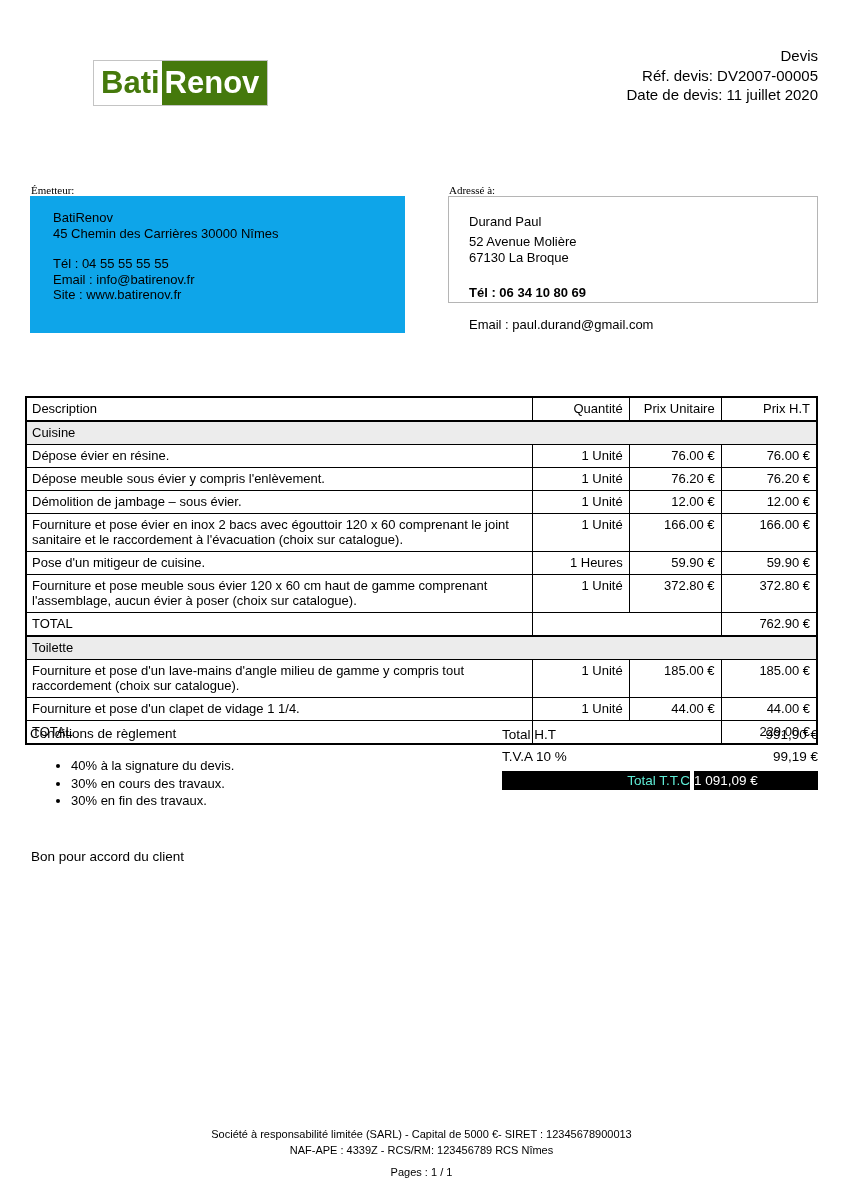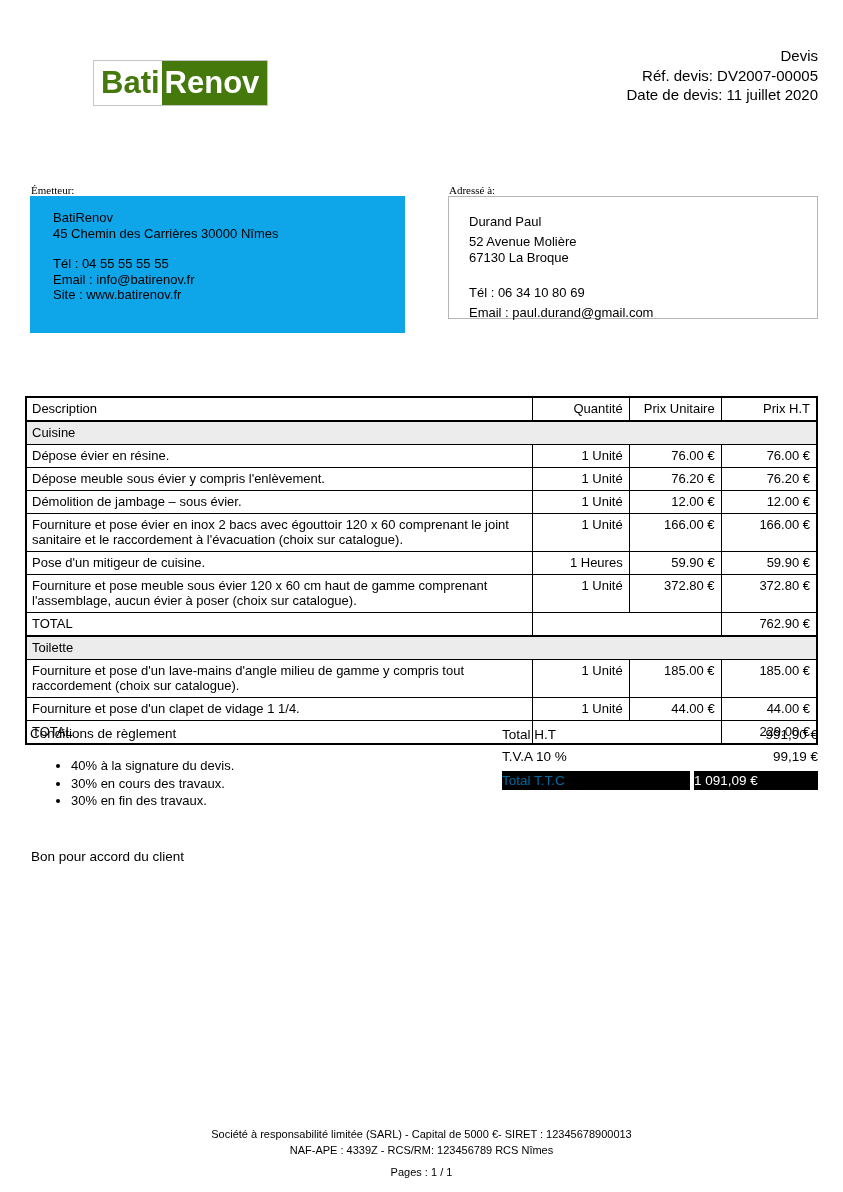--- a/index.html
+++ b/index.html
@@ -63,30 +63,30 @@
     background: #0ea5e9;
     font-size: 13px;
     line-height: 15.5px;
     padding: 14px 10px 0 23px;
   }
   .sender-box .spacer { height: 15px; }
 
   .recipient-box {
     position: absolute;
     left: 448px; top: 196px;
-    width: 370px; height: 123px;
+    width: 370px; height: 107px;
     background: #fff;
     border: 1px solid #b5b5b5;
     font-size: 13px;
     line-height: 16px;
     padding: 17px 10px 0 20px;
   }
   .recipient-box .name { margin-bottom: 4px; }
   .recipient-box .spacer { height: 19px; }
-  .recipient-box .tel { margin-bottom: 4px; }
+  .recipient-box .tel { margin-bottom: 16px; font-weight: bold; }
 
   
   table.items {
     position: absolute;
     left: 25px; top: 396px;
     width: 793px;
     border-collapse: collapse;
     border: 2px solid #000;
     font-size: 13px;
   }
@@ -136,23 +136,24 @@
     height: 21.5px;
     align-items: flex-start;
   }
   .totals .ttc-row {
     display: flex;
     margin-top: 1px;
     height: 19px;
   }
   .totals .ttc-label {
     background: #000;
-    color: #0369a1;
+    color: #5eead4;
     width: 188px;
     padding: 2px 0 2px 0;
+    text-align: right;
   }
   .totals .ttc-gap { width: 4px; background: #fff; }
   .totals .ttc-value {
     background: #000;
     color: #fff;
     flex: 1;
     text-align: left;
     padding: 2px 4px 2px 0;
   }
 

